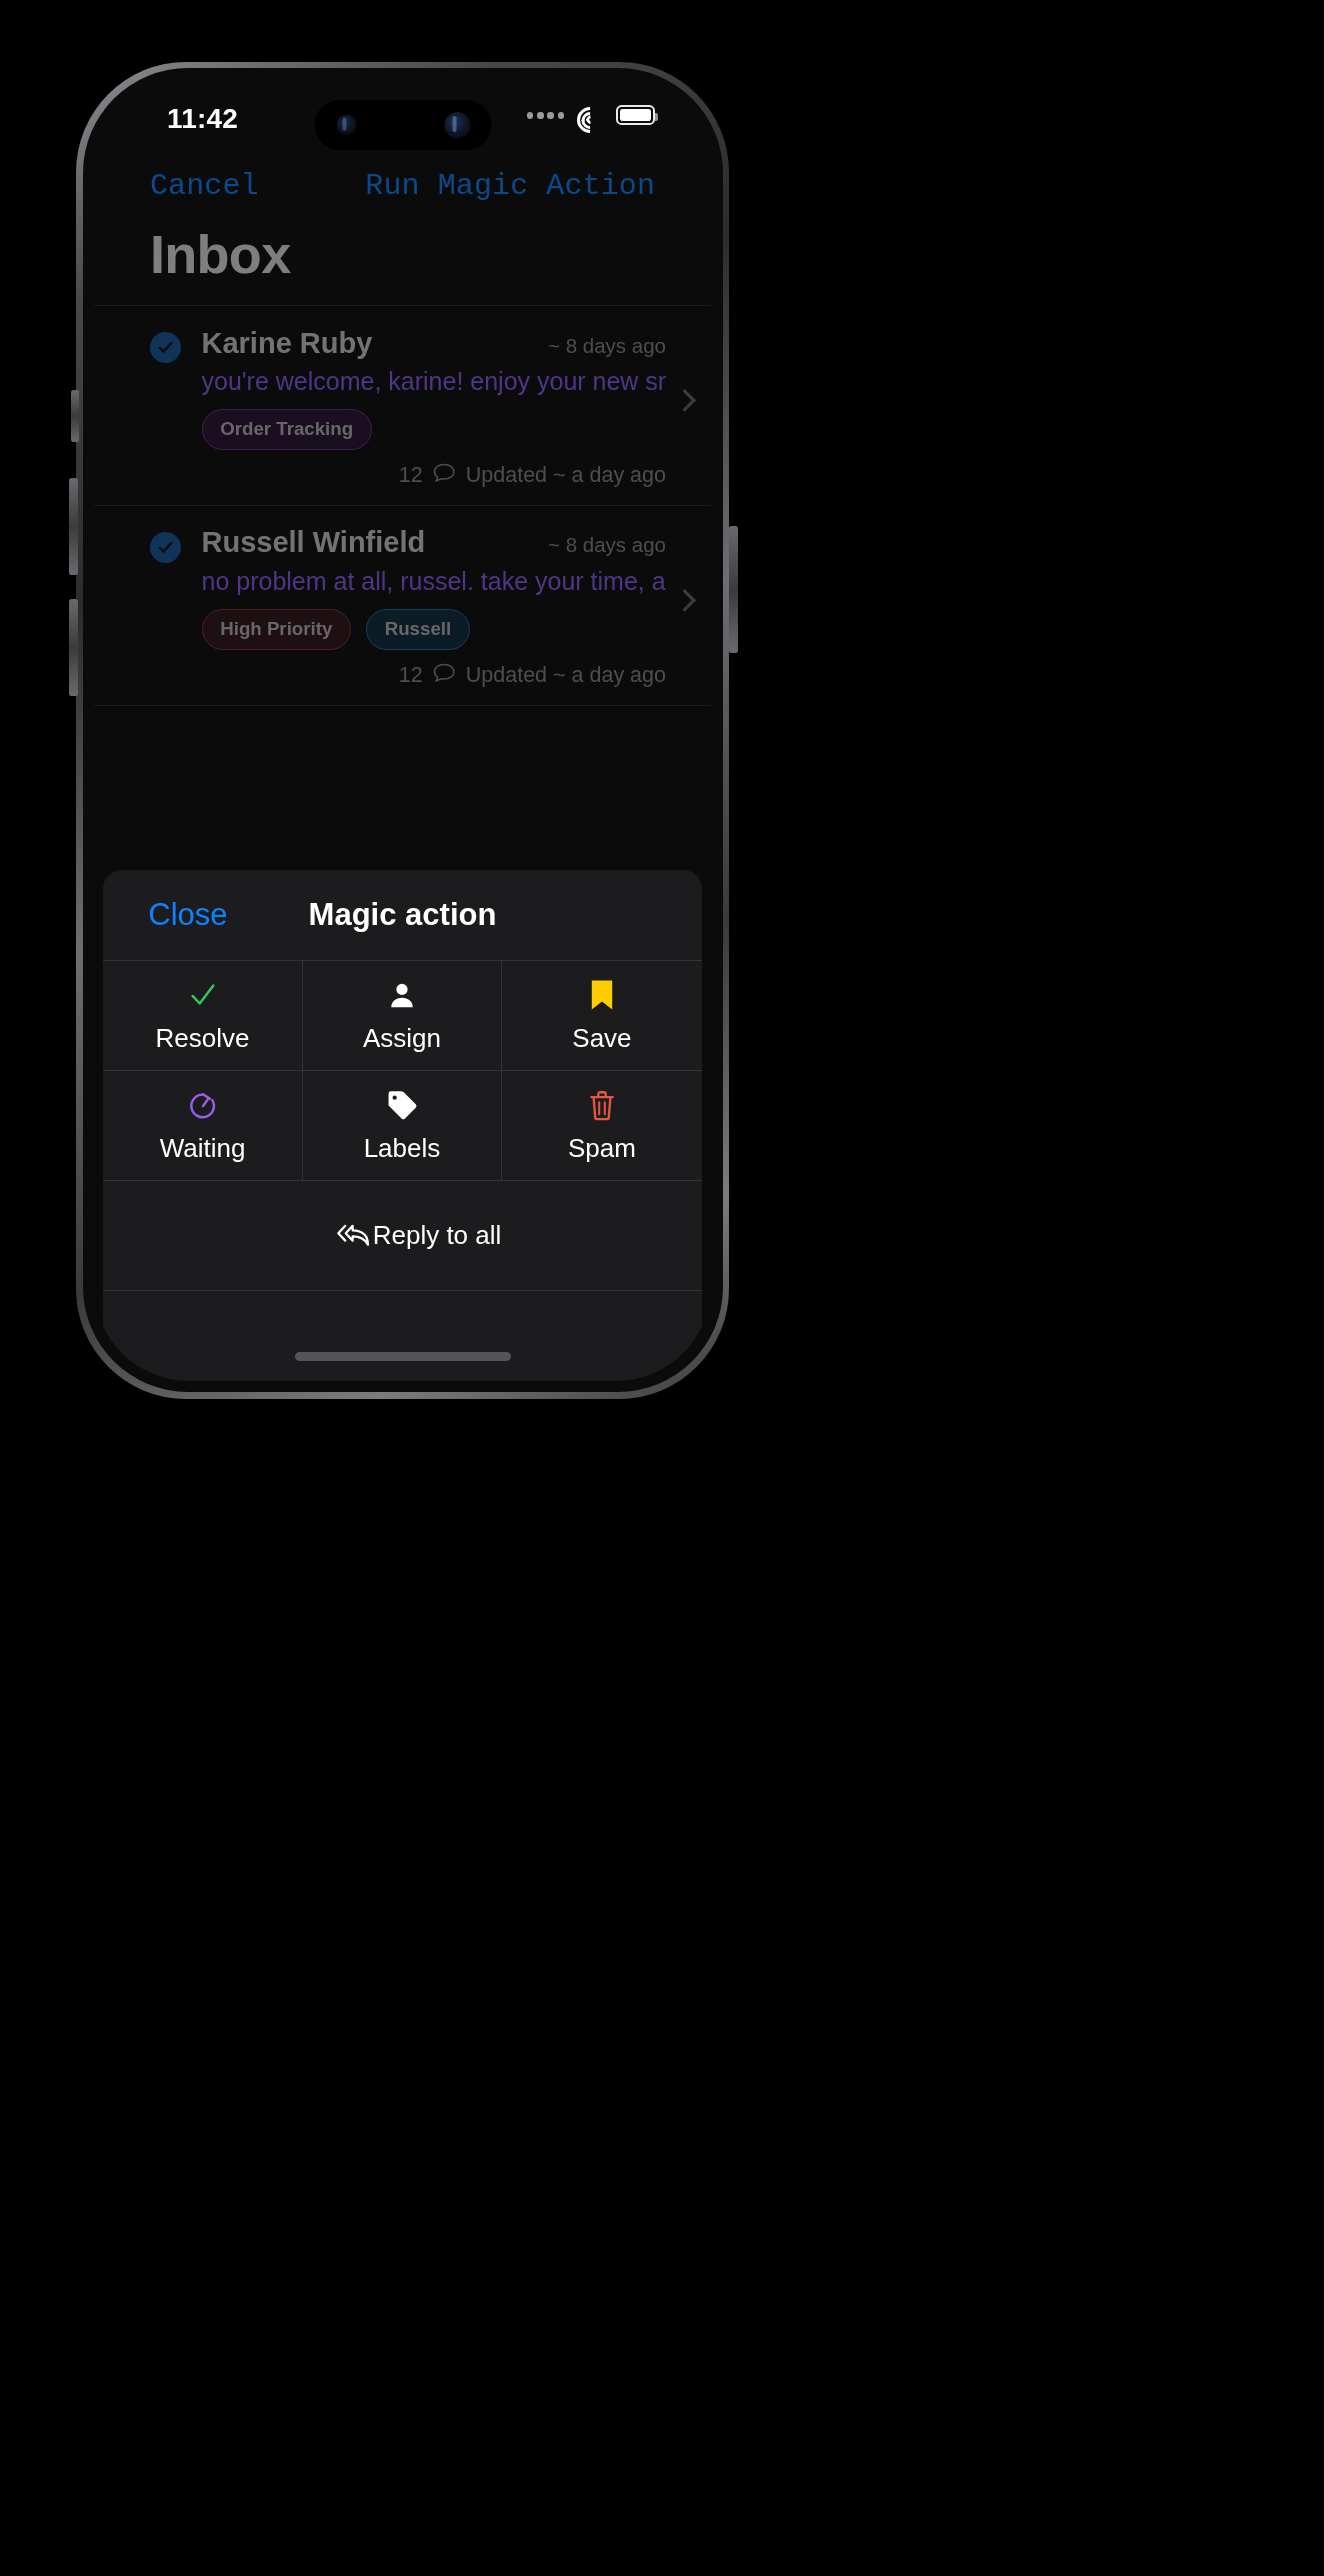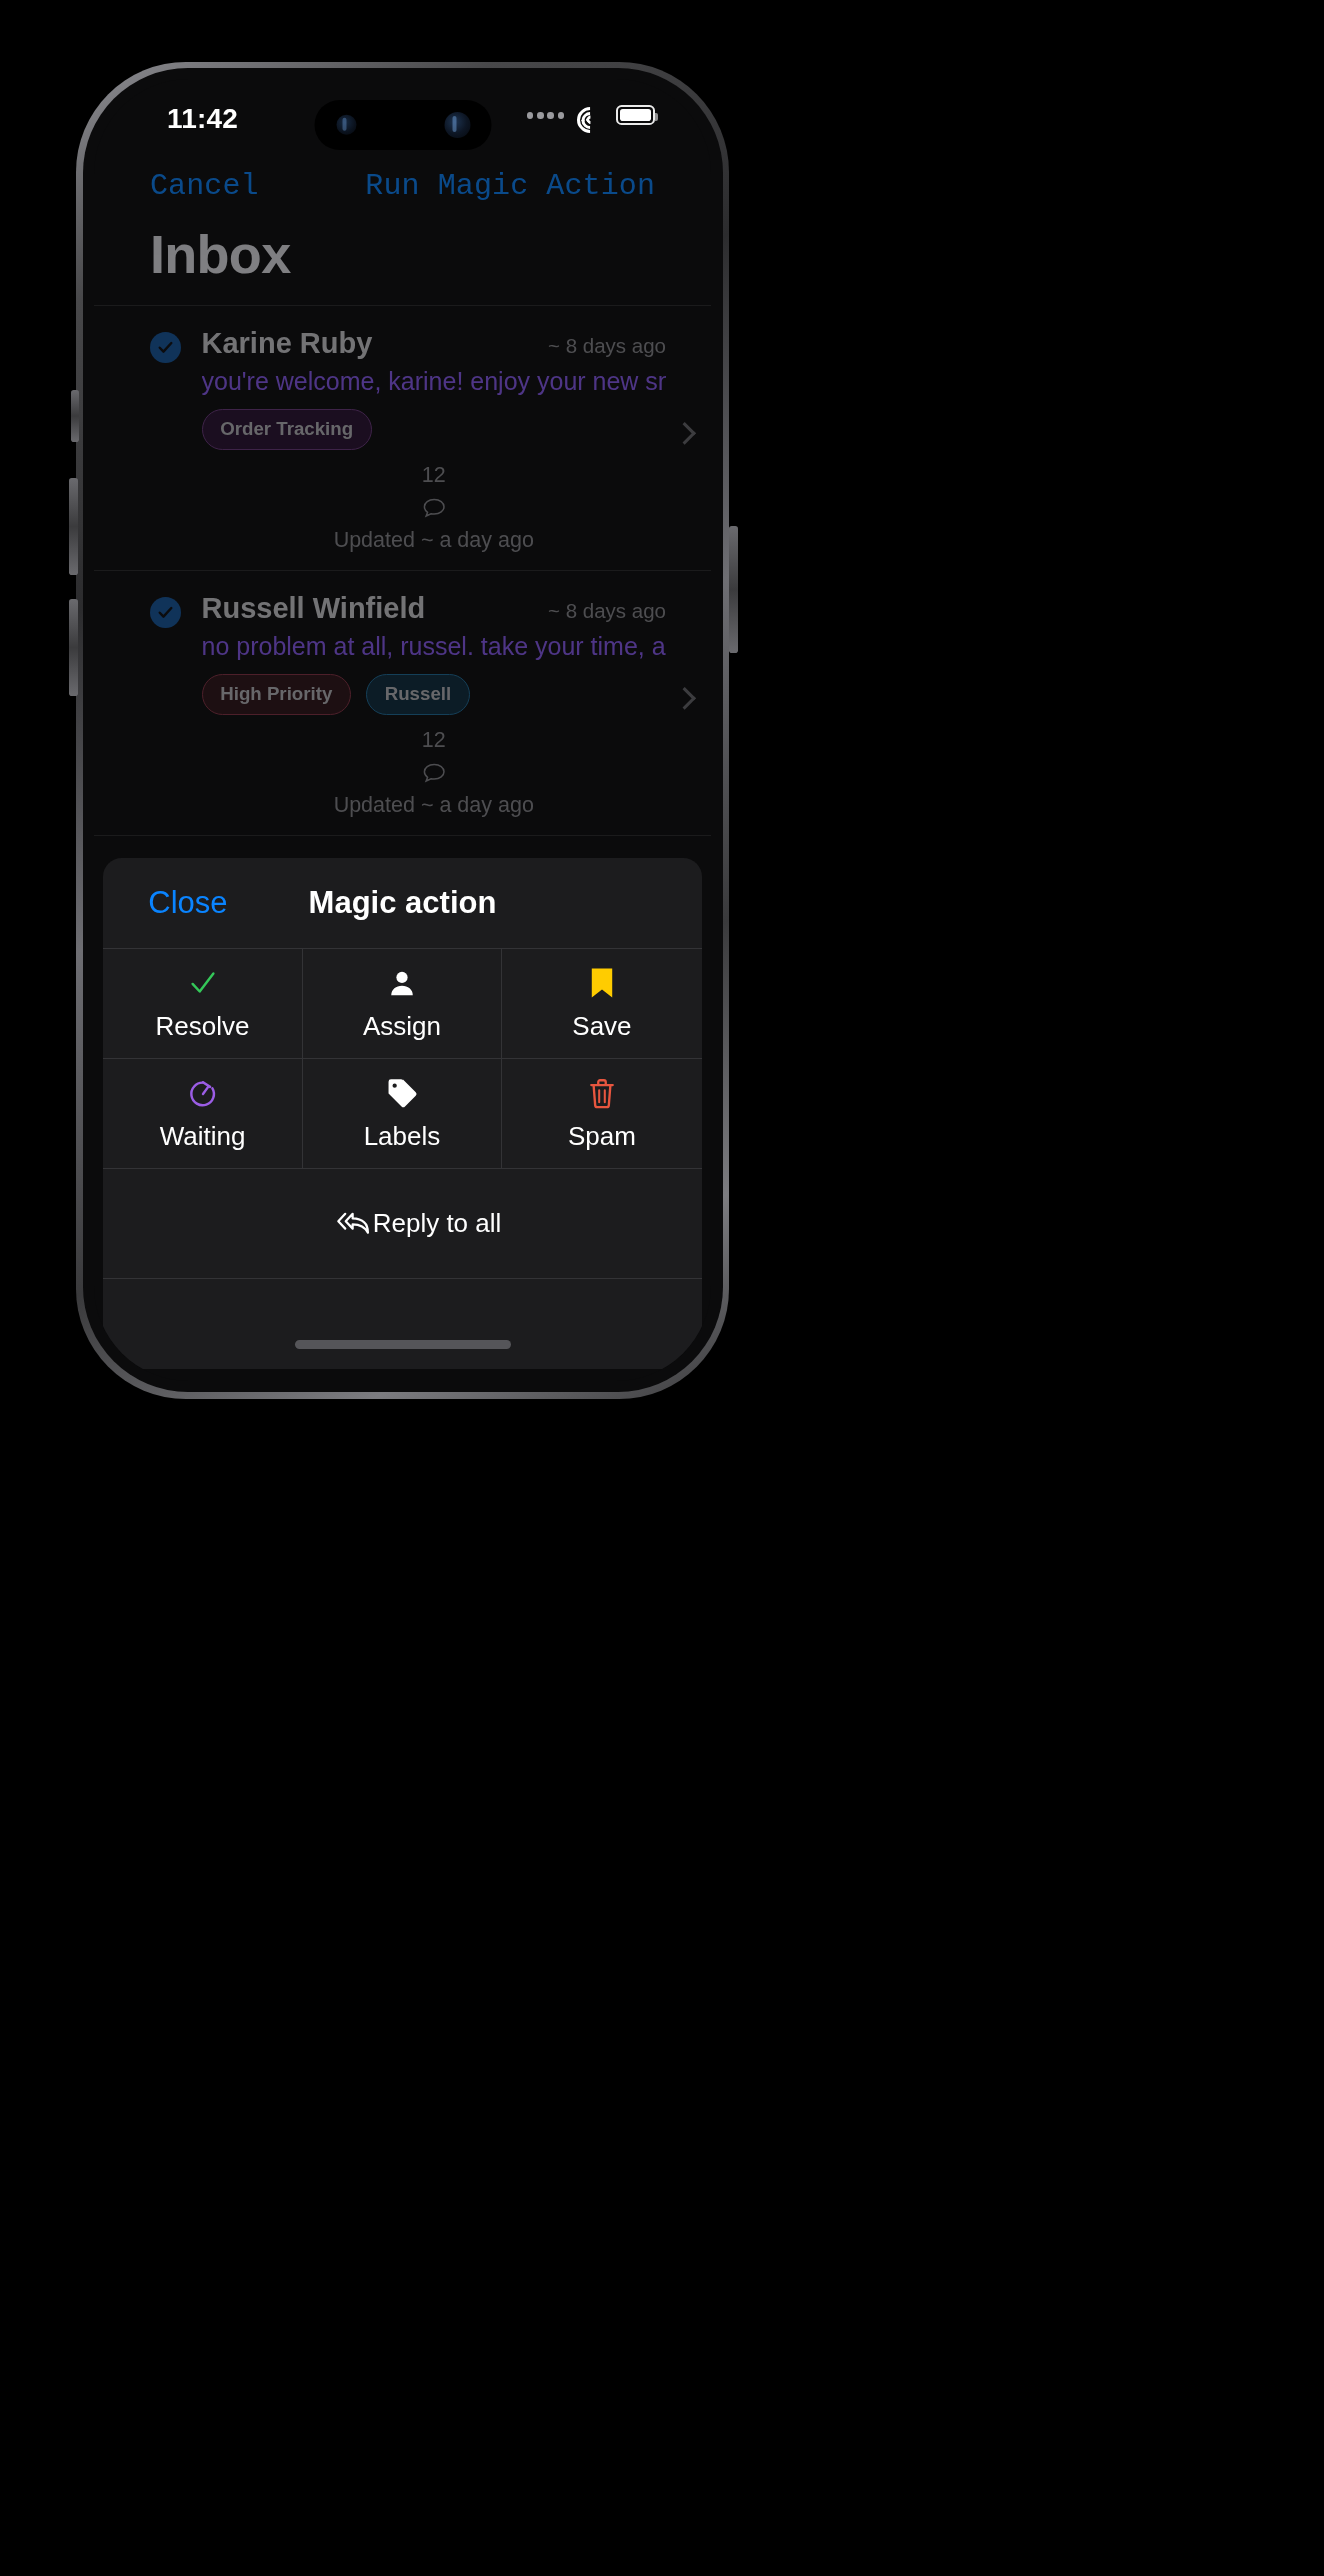--- a/index.html
+++ b/index.html
@@ -145,33 +145,33 @@
   .pills{ margin-top:13px; display:flex; gap:15px; }
   .pill{
     font-size:18.7px; font-weight:700; color:#bcbcc0;
     padding:8.4px 17.7px; border-radius:932px; border:0.9px solid transparent;
     white-space:nowrap;
   }
   .pill.purple{ background:#2b1134; border-color:#6d3a80; }
   .pill.red{    background:#2f1419; border-color:#8a3346; }
   .pill.blue{   background:#0e2c3e; border-color:#1e6f9e; }
   .row-meta{
-    margin-top:13px; display:flex; align-items:center; justify-content:flex-end; gap:10.3px;
-    font-size:21.5px; color:#8a8a8f;flex-direction:column;
+    margin-top:13px; display:flex; justify-content:flex-end; gap:10.3px;
+    font-size:21.5px; color:#8a8a8f;
   }
   .bubble-icon{ width:22.4px; height:19.6px; display:block; }
   .chev{
     position:absolute; right:24px; top:50%; transform:translateY(-50%);
     width:16px; height:16px; border-right:3.2px solid #6a6a6f; border-top:3.2px solid #6a6a6f;
     transform-origin:center; rotate:45deg; margin-top:-7.5px;
   }
 
   
   .sheet{
-    position:absolute; left:9.3px; right:9.3px; bottom:12px;
+    position:absolute; left:9.3px; right:9.3px; bottom:0;
     background:#1c1c1e;
     border-radius:18.7px 18.7px 0 0;
     overflow:hidden;
   }
   .sheet-head{
     position:relative; height:90px; display:flex; align-items:center; padding:0 45px;
   }
   .sheet-close{ font-size:31px; color:#0A84FF; }
   .sheet-title{
     position:absolute; left:0; right:0; text-align:center;

